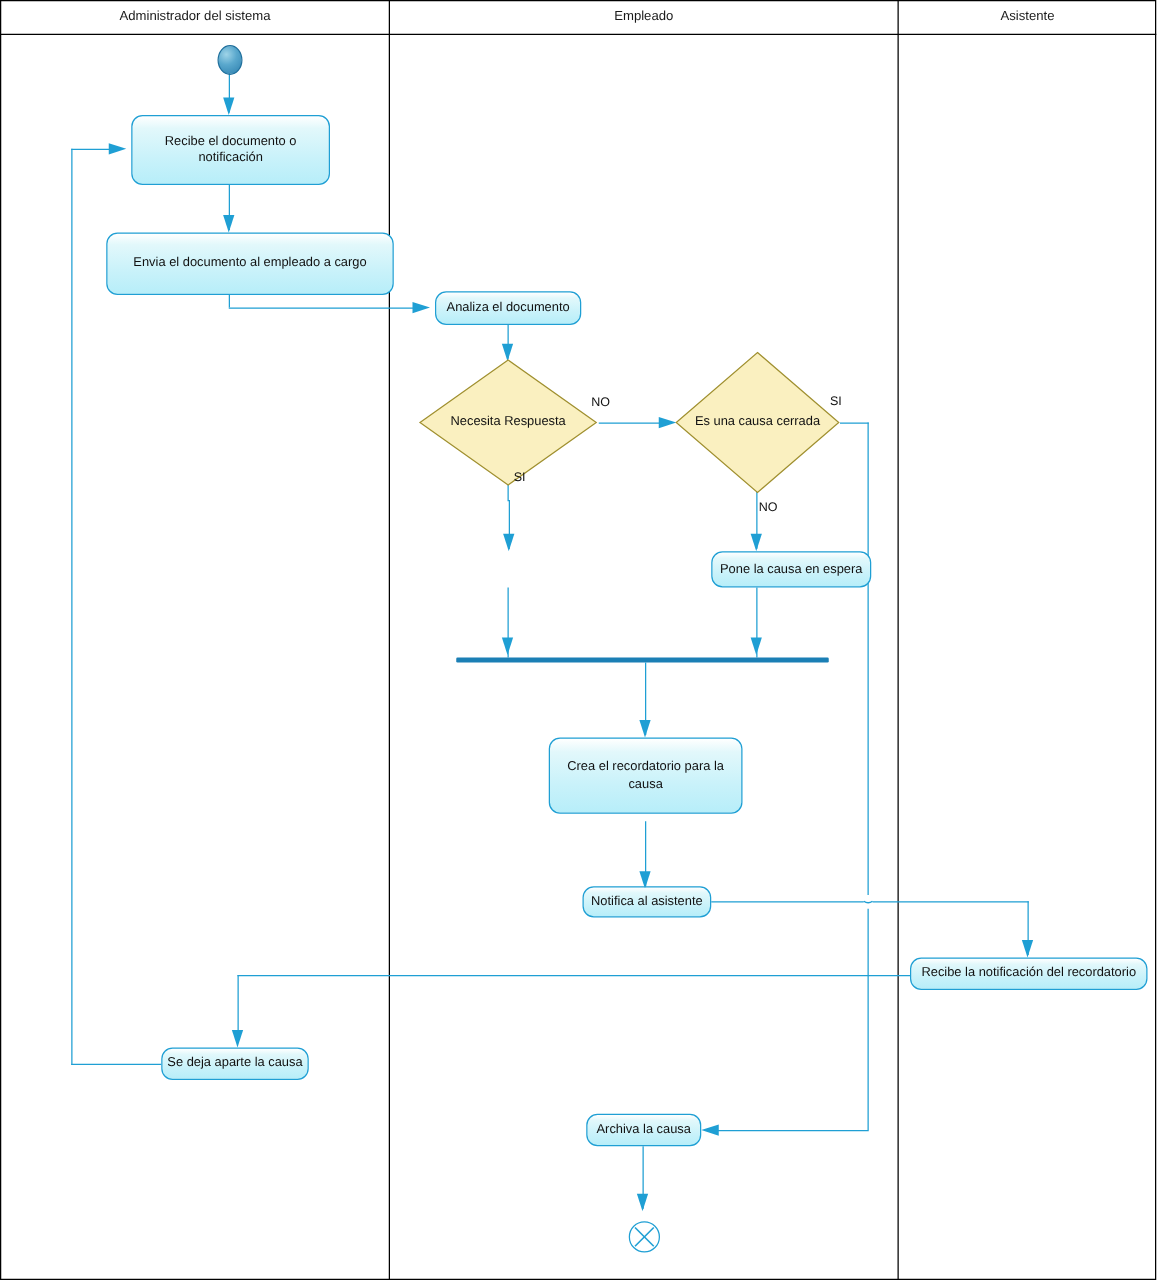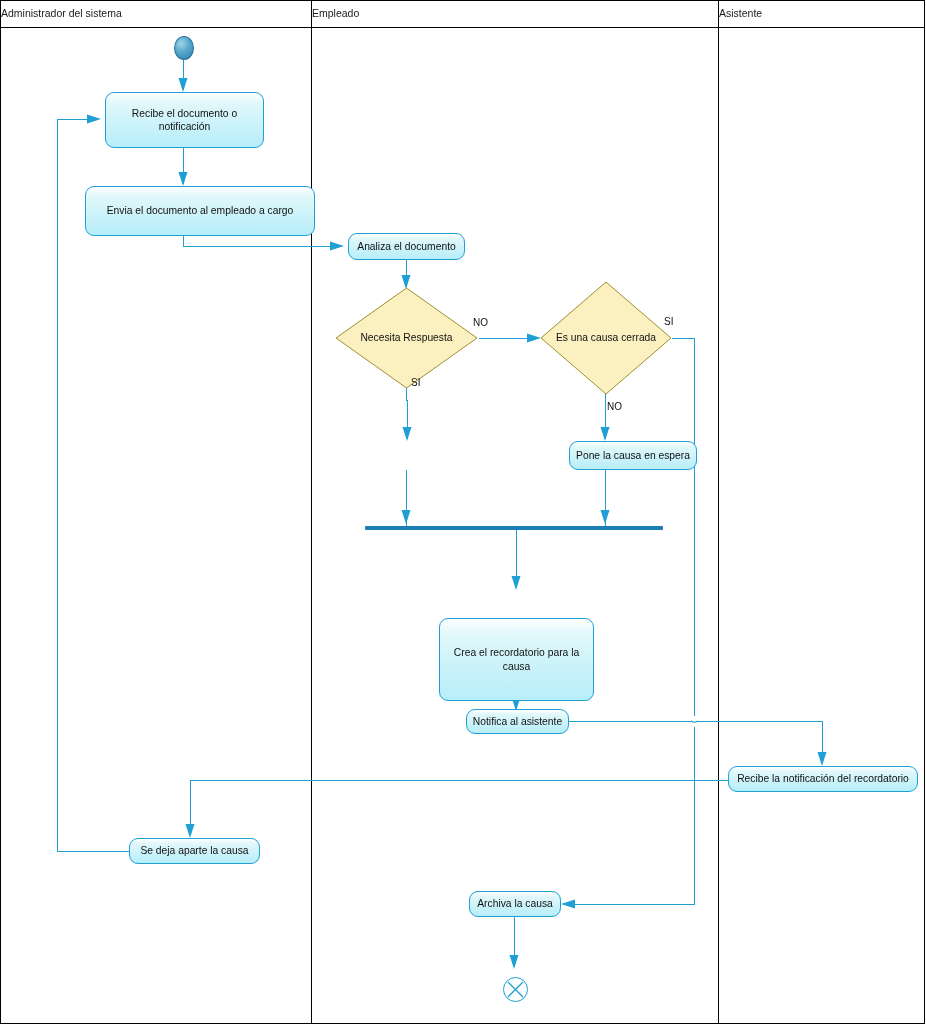--- a/index.html
+++ b/index.html
@@ -22,21 +22,21 @@
   .lane-divider{
     position:absolute;top:0;width:0;height:1024px;
     border-left:1px solid #000000;
   }
   .header-rule{
     position:absolute;left:0;top:27px;width:925px;height:0;
     border-top:1px solid #000000;
   }
   .lane-title{
     position:absolute;top:0;height:27px;line-height:27px;
-    text-align:left;font-size:10.5px;color:#1a1a1a;
+    text-align:center;font-size:10.5px;color:#1a1a1a;
     white-space:nowrap;overflow:hidden;
   }
   
   .act{
     position:absolute;
     box-sizing:border-box;
     border:1.1px solid #1f9fd4;
     border-radius:9px;
     background:linear-gradient(to bottom,#ffffff 0%,#e2f8fb 18%,#c9f2fa 62%,#b7eef9 100%);
     color:#111111;
@@ -211,33 +211,33 @@
       <polygon points="66,1 131,57 66,113 1,57" fill="#faf0c0" stroke="#a09030" stroke-width="1"></polygon>
     </svg>
     <div class="dlabel">Es una causa cerrada</div>
   </div>
 
 
   <div class="act" style="left:569px;top:441px;width:128px;height:29px;">
     <span>Pone la causa en espera</span>
   </div>
 
-  <div class="act" style="left:439px;top:590px;width:155px;height:83px;margin-top:28px;">
+  <div class="act" style="left:439px;top:590px;width:155px;height:61px;">
     <span>Crea el recordatorio para la causa</span>
   </div>
 
   <div class="act" style="left:466px;top:709px;width:103px;height:25px;">
     <span>Notifica al asistente</span>
   </div>
 
   <div class="act" style="left:728px;top:766px;width:190px;height:26px;">
     <span>Recibe la notificación del recordatorio</span>
   </div>
 
-  <div class="act" style="left:129px;top:838px;width:131px;height:26px;">
+  <div class="act" style="left:129px;top:838px;width:118px;height:26px;">
     <span>Se deja aparte la causa</span>
   </div>
 
   <div class="act" style="left:469px;top:891px;width:92px;height:26px;">
     <span>Archiva la causa</span>
   </div>
 
   <div class="endnode" style="left:503px;top:977px;width:23px;height:23px;">
     <svg viewBox="0 0 23 23" width="23" height="23">
       <line x1="4" y1="4" x2="19" y2="19" stroke="#1f9fd4" stroke-width="1.3"></line>

